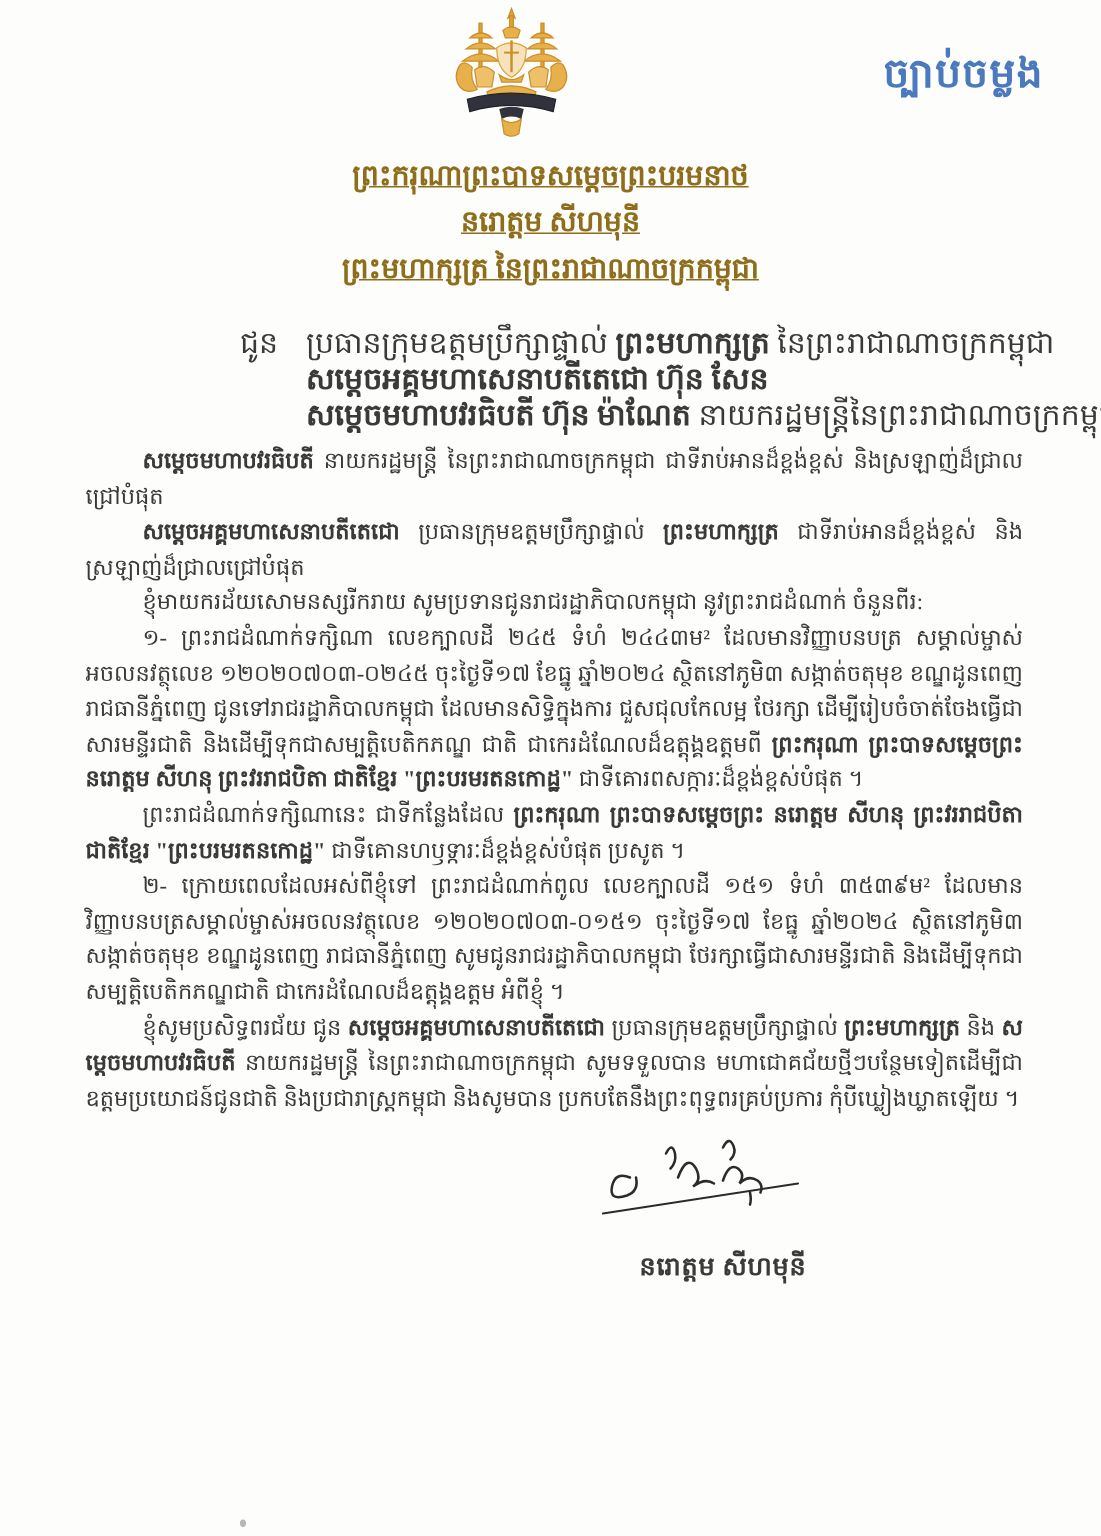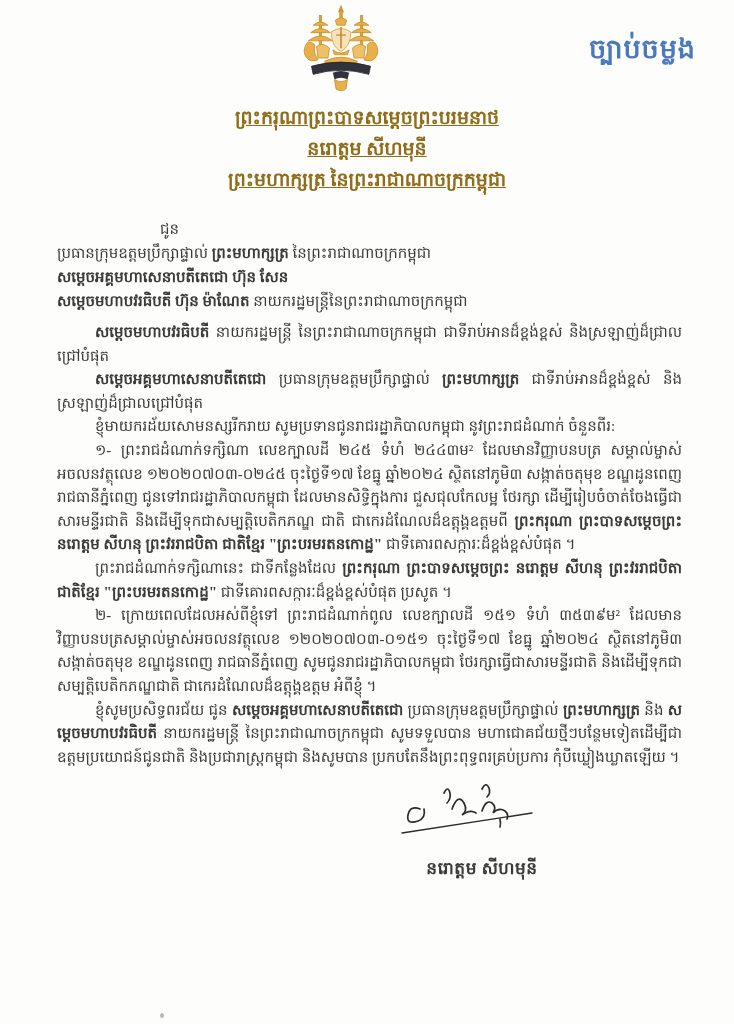--- a/index.html
+++ b/index.html
@@ -17,21 +17,21 @@
   .emblem{position:absolute;left:300px;top:4px;width:82px;height:90px;}
   .copy-stamp{
     position:absolute;right:38px;top:32px;
     font-size:27px;font-weight:700;
     letter-spacing:1px;
     font-family:"Liberation Serif","DejaVu Serif",serif;
   }
   .royal-header{text-align:center;font-weight:700;margin-top:6px;}
   .royal-header .hline{font-size:19px;line-height:31px;}
   .content{padding:0 52px 0 57px;}
-  .salutation{display:flex;margin-top:22px;font-size:15px;line-height:24px;flex-direction:column;}
+  .salutation{display:flex;margin-top:22px;font-size:20px;line-height:24px;}
   .to-label{width:44px;margin-left:103px;flex:none;}
   .recipient-line{white-space:nowrap;}
   .paragraphs{margin-top:8px;}
   .paragraphs p{margin:0;font-size:15px;line-height:23.6px;text-indent:38px;text-align:justify;}
   .b{font-weight:700;}
   .signature-block{
     width:280px;margin:6px 60px 0 auto;
     text-align:center;
   }
   .sig-art{display:block;margin:0 auto;}
@@ -123,21 +123,21 @@
           <div class="recipient-line"><span class="b">សម្តេចអគ្គមហាសេនាបតីតេជោ </span><span class="b">ហ៊ុន សែន</span></div>
           <div class="recipient-line"><span class="b">សម្តេចមហាបវរធិបតី </span><span class="b">ហ៊ុន ម៉ាណែត</span><span> នាយករដ្ឋមន្ត្រីនៃព្រះរាជាណាចក្រកម្ពុជា</span></div>
         </div>
     </div>
 
     <div class="paragraphs" id="paragraphs">
         <p><span class="b">សម្តេចមហាបវរធិបតី</span><span> នាយករដ្ឋមន្ត្រី នៃព្រះរាជាណាចក្រកម្ពុជា ជាទីរាប់អានដ៏ខ្ពង់ខ្ពស់ និងស្រឡាញ់ដ៏ជ្រាលជ្រៅបំផុត</span></p>
         <p><span class="b">សម្តេចអគ្គមហាសេនាបតីតេជោ</span><span> ប្រធានក្រុមឧត្តមប្រឹក្សាផ្ទាល់ </span><span class="b">ព្រះមហាក្សត្រ</span><span> ជាទីរាប់អានដ៏ខ្ពង់ខ្ពស់ និងស្រឡាញ់ដ៏ជ្រាលជ្រៅបំផុត</span></p>
         <p><span>ខ្ញុំមាយករដ័យសោមនស្សរីករាយ សូមប្រទានជូនរាជរដ្ឋាភិបាលកម្ពុជា នូវព្រះរាជដំណាក់ ចំនួនពីរ:</span></p>
         <p><span>១- ព្រះរាជដំណាក់ទក្សិណា លេខក្បាលដី ២៤៥ ទំហំ ២៤៤៣ម² ដែលមានវិញ្ញាបនបត្រ សម្គាល់ម្ចាស់អចលនវត្ថុលេខ ១២០២០៧០៣-០២៤៥ ចុះថ្ងៃទី១៧ ខែធ្នូ ឆ្នាំ២០២៤ ស្ថិតនៅភូមិ៣ សង្កាត់ចតុមុខ ខណ្ឌដូនពេញ រាជធានីភ្នំពេញ ជូនទៅរាជរដ្ឋាភិបាលកម្ពុជា ដែលមានសិទ្ធិក្នុងការ ជួសជុលកែលម្អ ថែរក្សា ដើម្បីរៀបចំចាត់ចែងធ្វើជាសារមន្ទីរជាតិ និងដើម្បីទុកជាសម្បត្តិបេតិកភណ្ឌ ជាតិ ជាកេរដំណែលដ៏ឧត្តុង្គឧត្តមពី </span><span class="b">ព្រះករុណា ព្រះបាទសម្តេចព្រះនរោត្តម សីហនុ ព្រះវររាជបិតា ជាតិខ្មែរ "ព្រះបរមរតនកោដ្ឋ"</span><span> ជាទីគោរពសក្ការៈដ៏ខ្ពង់ខ្ពស់បំផុត ។</span></p>
-        <p><span>ព្រះរាជដំណាក់ទក្សិណានេះ ជាទីកន្លែងដែល </span><span class="b">ព្រះករុណា ព្រះបាទសម្តេចព្រះ នរោត្តម សីហនុ ព្រះវររាជបិតាជាតិខ្មែរ "ព្រះបរមរតនកោដ្ឋ"</span><span> ជាទីគោរពសក្ការៈដ៏ខ្ពង់ខ្ពស់បំផុត ប្រសូត ។</span></p>
+        <p><span>ព្រះរាជដំណាក់ទក្សិណានេះ ជាទីកន្លែងដែល </span><span class="b">ព្រះករុណា ព្រះបាទសម្តេចព្រះ នរោត្តម សីហនុ ព្រះវររាជបិតាជាតិខ្មែរ "ព្រះបរមរតនកោដ្ឋ"</span><span> ជាទីគោនហឫទ្ការៈដ៏ខ្ពង់ខ្ពស់បំផុត ប្រសូត ។</span></p>
         <p><span>២- ក្រោយពេលដែលអស់ពីខ្ញុំទៅ ព្រះរាជដំណាក់ពូល លេខក្បាលដី ១៥១ ទំហំ ៣៥៣៩ម² ដែលមានវិញ្ញាបនបត្រសម្គាល់ម្ចាស់អចលនវត្ថុលេខ ១២០២០៧០៣-០១៥១ ចុះថ្ងៃទី១៧ ខែធ្នូ ឆ្នាំ២០២៤ ស្ថិតនៅភូមិ៣ សង្កាត់ចតុមុខ ខណ្ឌដូនពេញ រាជធានីភ្នំពេញ សូមជូនរាជរដ្ឋាភិបាលកម្ពុជា ថែរក្សាធ្វើជាសារមន្ទីរជាតិ និងដើម្បីទុកជាសម្បត្តិបេតិកភណ្ឌជាតិ ជាកេរដំណែលដ៏ឧត្តុង្គឧត្តម អំពីខ្ញុំ ។</span></p>
         <p><span>ខ្ញុំសូមប្រសិទ្ធពរជ័យ ជូន </span><span class="b">សម្តេចអគ្គមហាសេនាបតីតេជោ</span><span> ប្រធានក្រុមឧត្តមប្រឹក្សាផ្ទាល់ </span><span class="b">ព្រះមហាក្សត្រ</span><span> និង </span><span class="b">សម្តេចមហាបវរធិបតី</span><span> នាយករដ្ឋមន្ត្រី នៃព្រះរាជាណាចក្រកម្ពុជា សូមទទួលបាន មហាជោគជ័យថ្មីៗបន្ថែមទៀតដើម្បីជាឧត្តមប្រយោជន៍ជូនជាតិ និងប្រជារាស្ត្រកម្ពុជា និងសូមបាន ប្រកបតែនឹងព្រះពុទ្ធពរគ្រប់ប្រការ កុំបីឃ្លៀងឃ្លាតឡើយ ។</span></p>
       </div>
 
     <div class="signature-block">
       <svg class="sig-art" width="200" height="72" viewBox="0 0 200 72" xmlns="http://www.w3.org/2000/svg">
         <g fill="none" stroke="#2b2b2b" stroke-width="1.7" stroke-linecap="round">
           <path d="M38 34 q-10 -4 -12 6 q-2 10 10 6 q8 -3 6 -12"></path>
           <path d="M62 18 q4 -8 6 0 q1 6 -3 10"></path>
           <path d="M70 34 q6 -16 12 -6 q4 8 -2 12 q8 -6 14 -2"></path>

